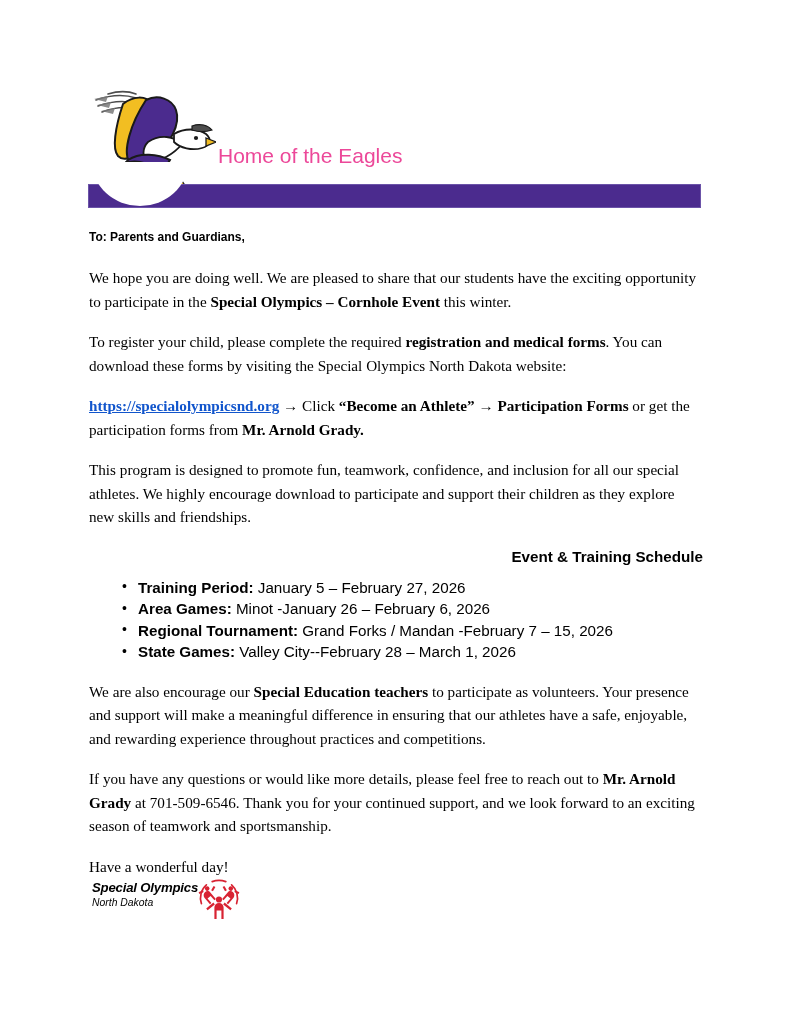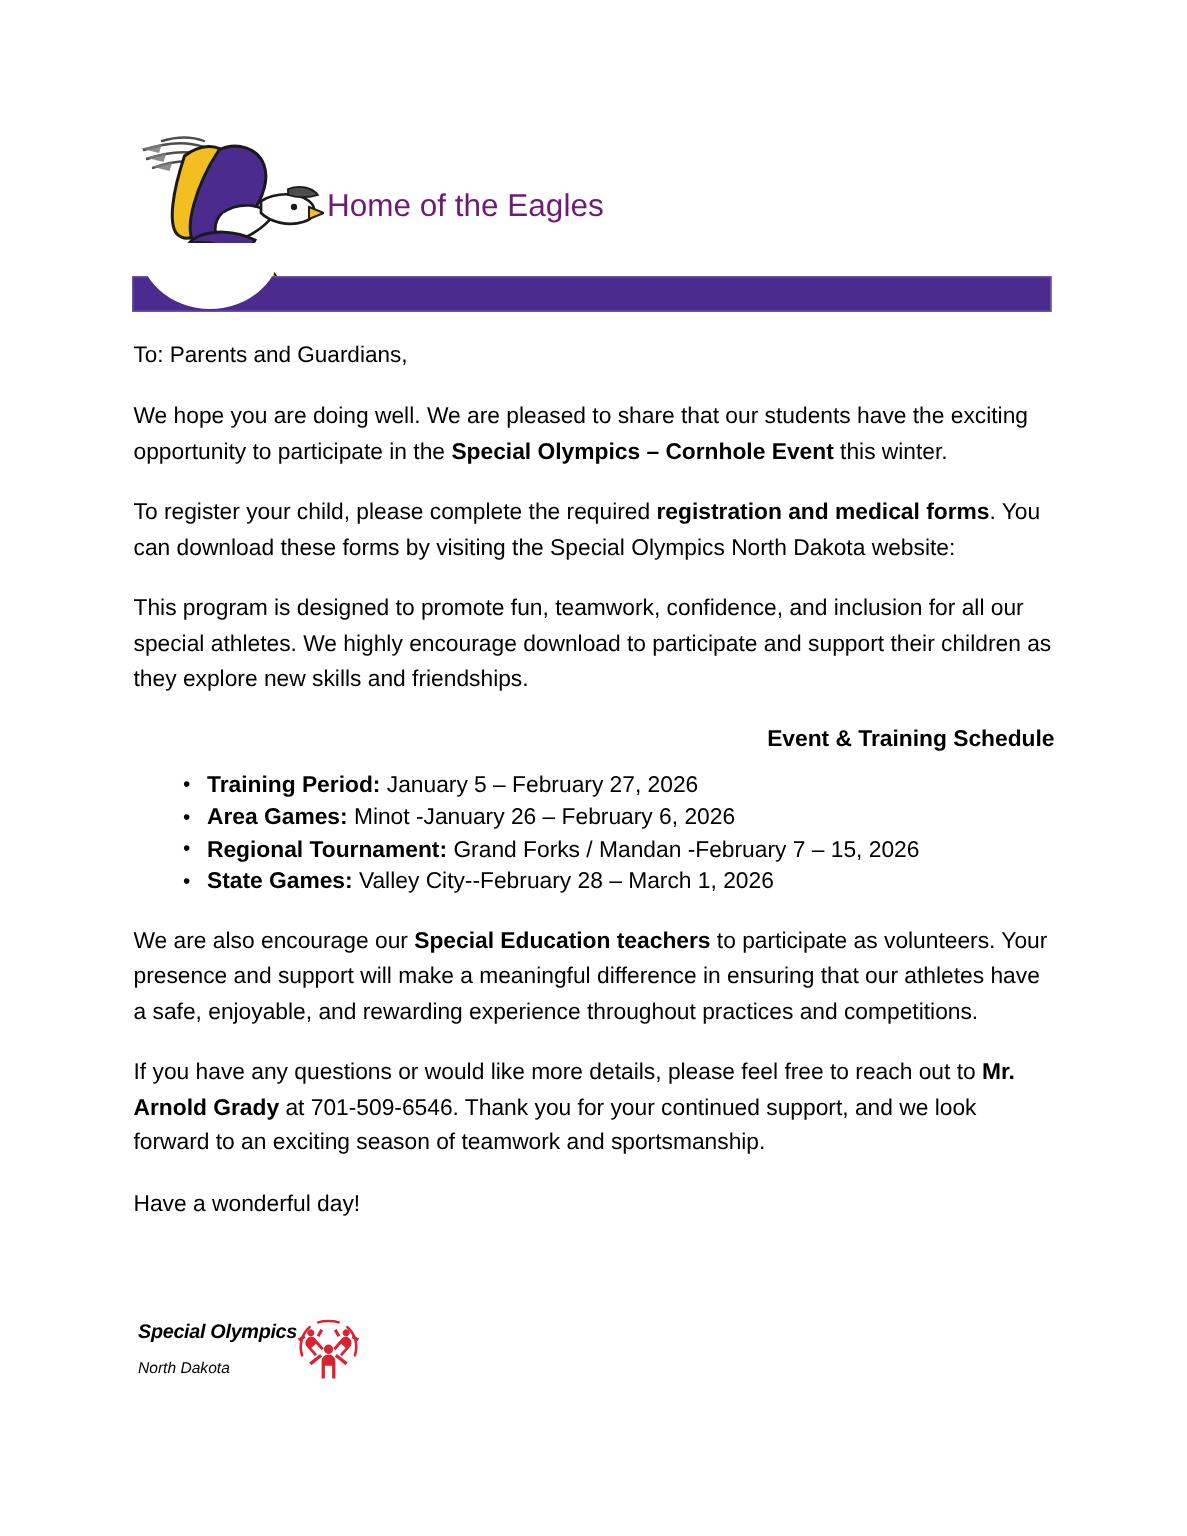--- a/index.html
+++ b/index.html
@@ -44,24 +44,24 @@
     top: 23px;
     font-size: 26.5px;
     font-weight: bold;
     letter-spacing: 0.1px;
     color: #4B2B8E;
     white-space: nowrap;
   }
   .school-tagline {
     position: absolute;
     left: 130px;
-    top: 44px;
+    top: 62px;
     font-size: 21px;
     font-weight: normal;
-    color: #701a75;
+    color: #ec4899;
     white-space: nowrap;
   }
 
   
   .rule-wrap {
     position: absolute;
     left: 88px;
     top: 184px;
     width: 613px;
     height: 24px;
@@ -84,29 +84,30 @@
   }
 
   
   .body-copy {
     position: absolute;
     left: 89px;
     top: 226px;
     width: 614px;
   }
   .salutation {
-    font-size: 15px;
-    font-weight: normal;
+    font-size: 12px;
+    font-weight: bold;
     line-height: 22px;
     margin: 0 0 18px 0;
   }
   p.para {
     font-size: 15.2px;
     line-height: 23.5px;
     margin: 0 0 17px 0;
+    font-family: Liberation Serif, serif;
   }
   b, strong { font-weight: bold; }
   .link {
     color: #1155CC;
     font-weight: bold;
     text-decoration: underline;
   }
   .arrow { font-weight: normal; }
 
   .section-head {
@@ -159,21 +160,21 @@
     color: #000000;
     line-height: 14px;
     white-space: nowrap;
   }
   .so-sub {
     display: block;
     font-size: 10.4px;
     font-style: italic;
     color: #000000;
     line-height: 13px;
-    margin-top: 11px;
+    margin-top: 1px;
     white-space: nowrap;
   }
   .so-mark {
     position: absolute;
     left: 106px;
     top: 0px;
     width: 42px;
     height: 42px;
   }
   .so-mark svg { display: block; }
@@ -234,20 +235,21 @@
   </div>
 
   <div class="body-copy">
 
     <p class="salutation">To: Parents and Guardians,</p>
 
     <p class="para"><span>We hope you are doing well. We are pleased to share that our students have the exciting opportunity to participate in the </span><b>Special Olympics – Cornhole Event</b><span> this winter.</span></p>
 
     <p class="para"><span>To register your child, please complete the required </span><b>registration and medical forms</b><span>. You can download these forms by visiting the Special Olympics North Dakota website:</span></p>
 
+    <p class="para"><a class="link" href="#">https://specialolympicsnd.org</a><span class="arrow"> → </span><span>Click </span><b>“Become an Athlete”</b><span class="arrow"> → </span><b>Participation Forms</b><span> or get the participation forms from </span><b>Mr. Arnold Grady.</b></p>
 
     <p class="para">This program is designed to promote fun, teamwork, confidence, and inclusion for all our special athletes. We highly encourage download to participate and support their children as they explore new skills and friendships.</p>
 
     <p class="section-head">Event &amp; Training Schedule</p>
 
     <ul class="schedule">
       <li><b>Training Period:</b><span> January 5 – February 27, 2026</span></li>
       <li><b>Area Games:</b><span> Minot -January 26 – February 6, 2026</span></li>
       <li><b>Regional Tournament:</b><span> Grand Forks / Mandan -February 7 – 15, 2026</span></li>
       <li><b>State Games:</b><span> Valley City--February 28 – March 1, 2026</span></li>

